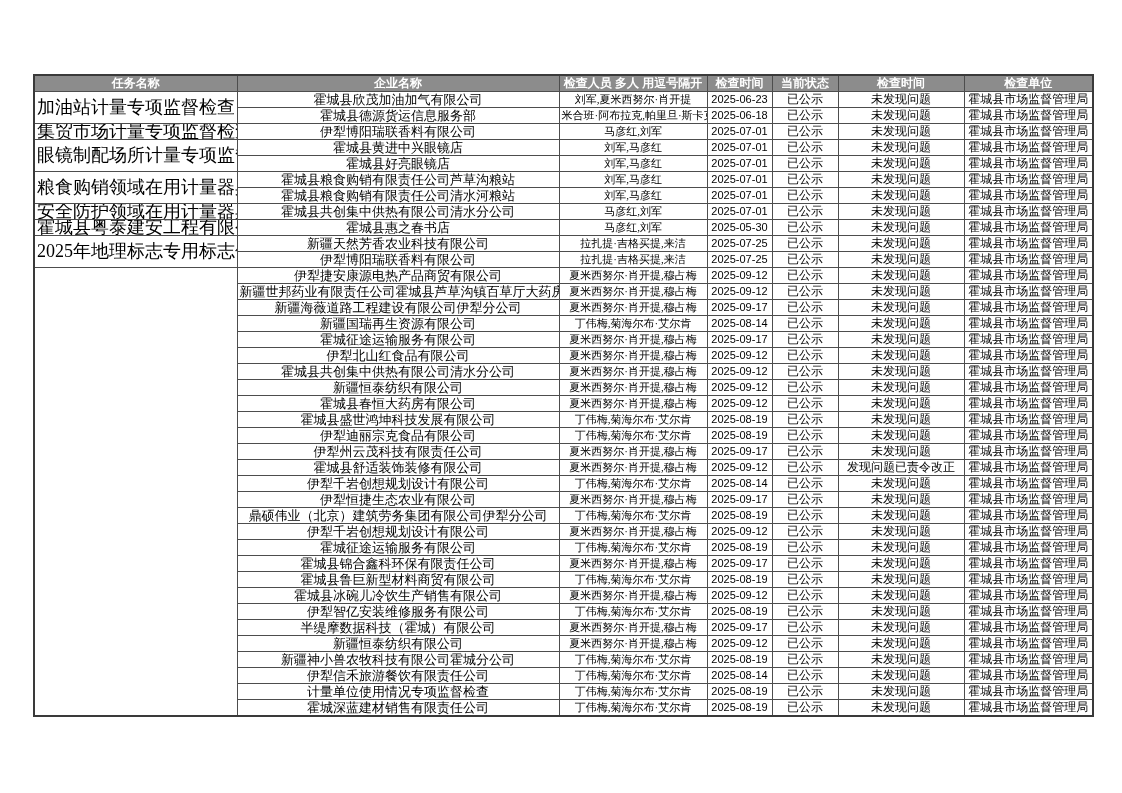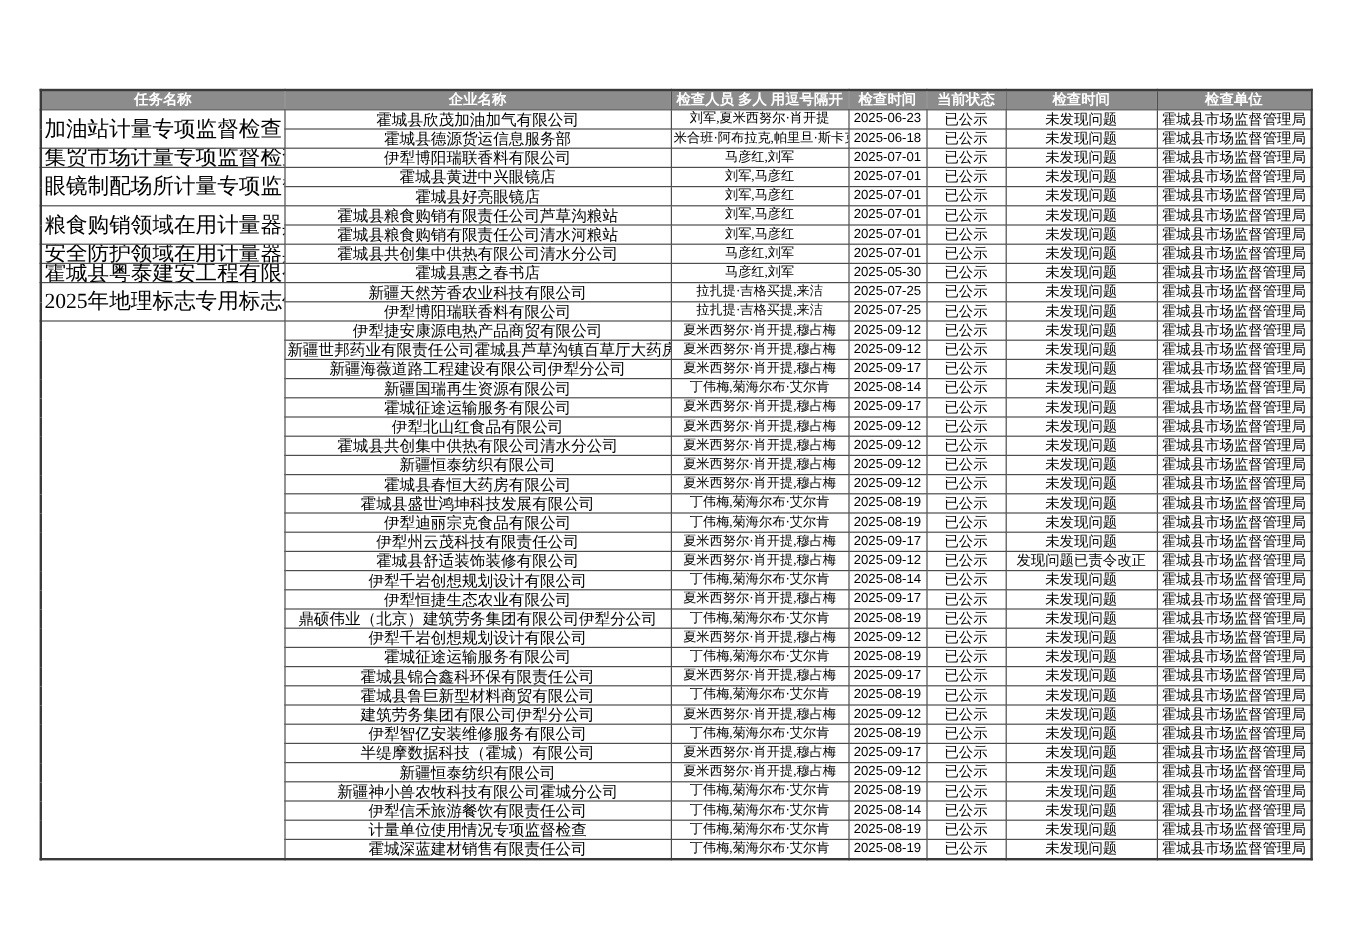--- a/index.html
+++ b/index.html
@@ -298,21 +298,21 @@
         </tr>
         <tr>
           <td class="c-comp">霍城县鲁巨新型材料商贸有限公司</td>
           <td class="c-insp">丁伟梅,菊海尔布·艾尔肯</td>
           <td class="c-date">2025-08-19</td>
           <td class="c-stat">已公示</td>
           <td class="c-res">未发现问题</td>
           <td class="c-unit">霍城县市场监督管理局</td>
         </tr>
         <tr>
-          <td class="c-comp">建筑劳务集团有限公司伊犁分公司</td>
+          <td class="c-comp">霍城县冰碗儿冷饮生产销售有限公司</td>
           <td class="c-insp">夏米西努尔·肖开提,穆占梅</td>
           <td class="c-date">2025-09-12</td>
           <td class="c-stat">已公示</td>
           <td class="c-res">未发现问题</td>
           <td class="c-unit">霍城县市场监督管理局</td>
         </tr>
         <tr>
           <td class="c-comp">伊犁智亿安装维修服务有限公司</td>
           <td class="c-insp">丁伟梅,菊海尔布·艾尔肯</td>
           <td class="c-date">2025-08-19</td>

